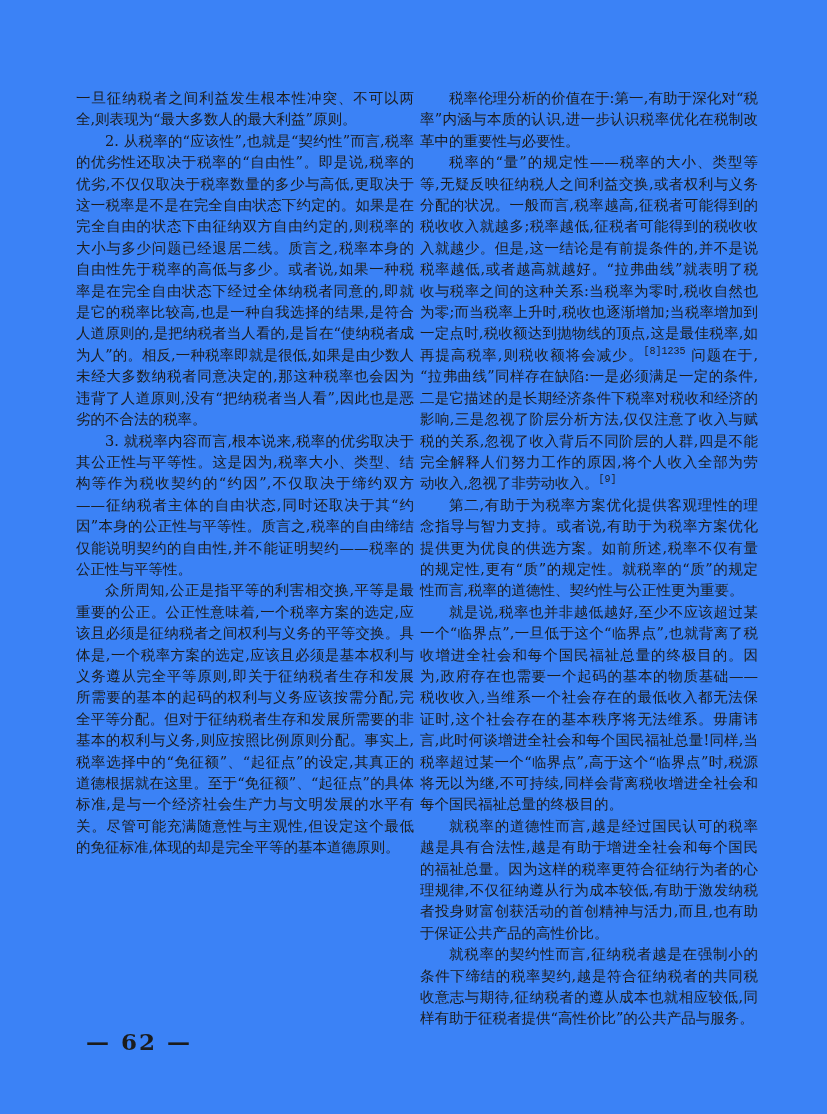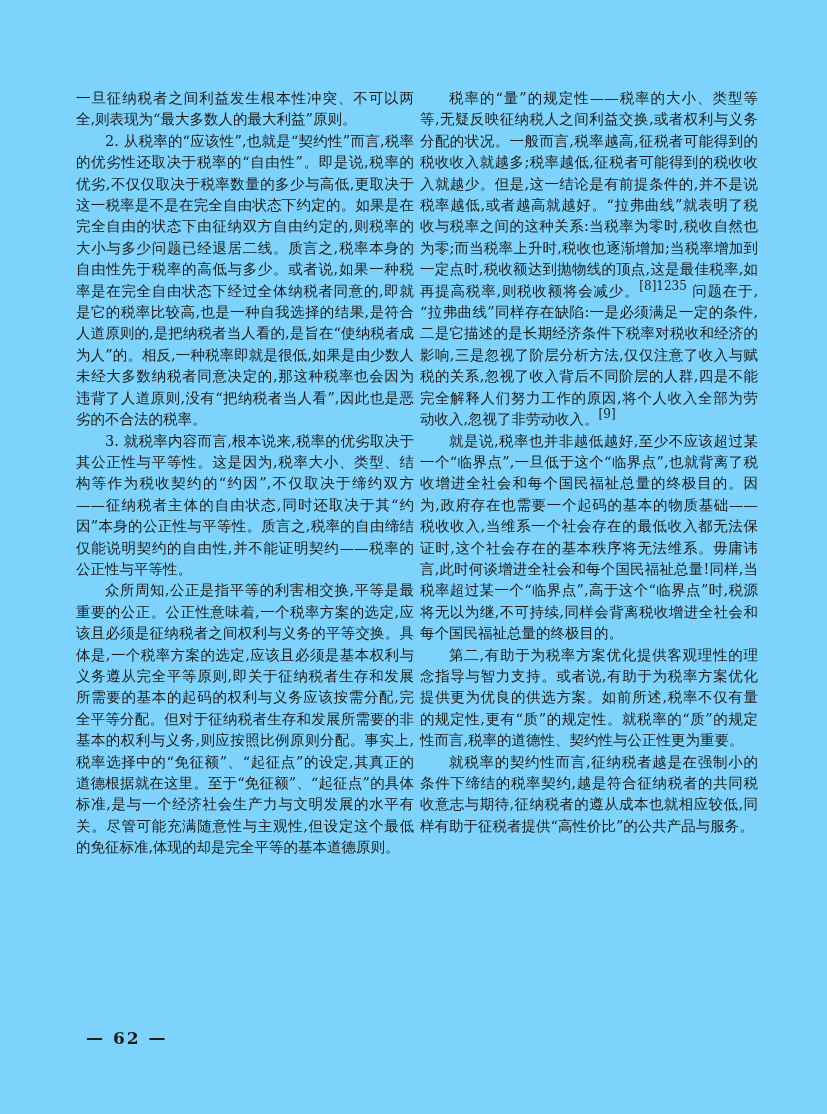--- a/index.html
+++ b/index.html
@@ -4,21 +4,21 @@
 <style>
   html, body {
     margin: 0;
     padding: 0;
     background: #ffffff;
   }
   .page {
     position: relative;
     width: 827px;
     height: 1114px;
-    background: #7dd3fc;
+    background: #3b82f6;
     overflow: hidden;
     font-family: "DejaVu Serif", "Liberation Serif", serif;
     color: #1c1c1c;
   }
   .col {
     position: absolute;
     top: 88px;
     width: 338px;
     font-size: 14.5px;
     line-height: 21.4px;
@@ -27,46 +27,49 @@
   .col-left  { left: 76px;  }
   .col-right { left: 420px; }
   .para {
     margin: 0;
     padding: 0;
     text-align: justify;
     word-break: break-all;
   }
   .para.indent { text-indent: 2em; }
   sup.cite {
-    font-size: 12px;
+    font-size: 10px;
     line-height: 0;
     vertical-align: super;
+    font-family: Liberation Mono, monospace;
   }
   .footer-pagenum {
     position: absolute;
     left: 86px;
     top: 1028px;
-    font-size: 17px;
+    font-size: 23px;
     font-weight: bold;
     letter-spacing: 2px;
     font-family: "DejaVu Serif", "Liberation Serif", serif;
   }
 </style>
 </head>
 <body>
 
 <div class="page">
   <div class="col col-left">
       <p class="para body"><span>一旦征纳税者之间利益发生根本性冲突、不可以两全,则表现为“最大多数人的最大利益”原则。</span></p>
       <p class="para body indent"><span>2. 从税率的“应该性”,也就是“契约性”而言,税率的优劣性还取决于税率的“自由性”。即是说,税率的优劣,不仅仅取决于税率数量的多少与高低,更取决于这一税率是不是在完全自由状态下约定的。如果是在完全自由的状态下由征纳双方自由约定的,则税率的大小与多少问题已经退居二线。质言之,税率本身的自由性先于税率的高低与多少。或者说,如果一种税率是在完全自由状态下经过全体纳税者同意的,即就是它的税率比较高,也是一种自我选择的结果,是符合人道原则的,是把纳税者当人看的,是旨在“使纳税者成为人”的。相反,一种税率即就是很低,如果是由少数人未经大多数纳税者同意决定的,那这种税率也会因为违背了人道原则,没有“把纳税者当人看”,因此也是恶劣的不合法的税率。</span></p>
       <p class="para body indent"><span>3. 就税率内容而言,根本说来,税率的优劣取决于其公正性与平等性。这是因为,税率大小、类型、结构等作为税收契约的“约因”,不仅取决于缔约双方——征纳税者主体的自由状态,同时还取决于其“约因”本身的公正性与平等性。质言之,税率的自由缔结仅能说明契约的自由性,并不能证明契约——税率的公正性与平等性。</span></p>
       <p class="para body indent"><span>众所周知,公正是指平等的利害相交换,平等是最重要的公正。公正性意味着,一个税率方案的选定,应该且必须是征纳税者之间权利与义务的平等交换。具体是,一个税率方案的选定,应该且必须是基本权利与义务遵从完全平等原则,即关于征纳税者生存和发展所需要的基本的起码的权利与义务应该按需分配,完全平等分配。但对于征纳税者生存和发展所需要的非基本的权利与义务,则应按照比例原则分配。事实上,税率选择中的“免征额”、“起征点”的设定,其真正的道德根据就在这里。至于“免征额”、“起征点”的具体标准,是与一个经济社会生产力与文明发展的水平有关。尽管可能充满随意性与主观性,但设定这个最低的免征标准,体现的却是完全平等的基本道德原则。</span></p>
     </div>
   <div class="col col-right">
+      <p class="para body indent"><span>税率伦理分析的价值在于:第一,有助于深化对“税率”内涵与本质的认识,进一步认识税率优化在税制改革中的重要性与必要性。</span></p>
       <p class="para body indent"><span>税率的“量”的规定性——税率的大小、类型等等,无疑反映征纳税人之间利益交换,或者权利与义务分配的状况。一般而言,税率越高,征税者可能得到的税收收入就越多;税率越低,征税者可能得到的税收收入就越少。但是,这一结论是有前提条件的,并不是说税率越低,或者越高就越好。“拉弗曲线”就表明了税收与税率之间的这种关系:当税率为零时,税收自然也为零;而当税率上升时,税收也逐渐增加;当税率增加到一定点时,税收额达到抛物线的顶点,这是最佳税率,如再提高税率,则税收额将会减少。</span><sup class="cite">[8]1235</sup><span> 问题在于,“拉弗曲线”同样存在缺陷:一是必须满足一定的条件,二是它描述的是长期经济条件下税率对税收和经济的影响,三是忽视了阶层分析方法,仅仅注意了收入与赋税的关系,忽视了收入背后不同阶层的人群,四是不能完全解释人们努力工作的原因,将个人收入全部为劳动收入,忽视了非劳动收入。</span><sup class="cite">[9]</sup></p>
+      <p class="para body indent"><span>第二,有助于为税率方案优化提供客观理性的理念指导与智力支持。或者说,有助于为税率方案优化提供更为优良的供选方案。如前所述,税率不仅有量的规定性,更有“质”的规定性。就税率的“质”的规定性而言,税率的道德性、契约性与公正性更为重要。</span></p>
       <p class="para body indent"><span>就是说,税率也并非越低越好,至少不应该超过某一个“临界点”,一旦低于这个“临界点”,也就背离了税收增进全社会和每个国民福祉总量的终极目的。因为,政府存在也需要一个起码的基本的物质基础——税收收入,当维系一个社会存在的最低收入都无法保证时,这个社会存在的基本秩序将无法维系。毋庸讳言,此时何谈增进全社会和每个国民福祉总量!同样,当税率超过某一个“临界点”,高于这个“临界点”时,税源将无以为继,不可持续,同样会背离税收增进全社会和每个国民福祉总量的终极目的。</span></p>
-      <p class="para body indent"><span>第二,有助于为税率方案优化提供客观理性的理念指导与智力支持。或者说,有助于为税率方案优化提供更为优良的供选方案。如前所述,税率不仅有量的规定性,更有“质”的规定性。就税率的“质”的规定性而言,税率的道德性、契约性与公正性更为重要。</span></p>
+      <p class="para body indent"><span>就税率的道德性而言,越是经过国民认可的税率越是具有合法性,越是有助于增进全社会和每个国民的福祉总量。因为这样的税率更符合征纳行为者的心理规律,不仅征纳遵从行为成本较低,有助于激发纳税者投身财富创获活动的首创精神与活力,而且,也有助于保证公共产品的高性价比。</span></p>
       <p class="para body indent"><span>就税率的契约性而言,征纳税者越是在强制小的条件下缔结的税率契约,越是符合征纳税者的共同税收意志与期待,征纳税者的遵从成本也就相应较低,同样有助于征税者提供“高性价比”的公共产品与服务。</span></p>
     </div>
   <div class="footer-pagenum">
     <span>— 62 —</span>
   </div>
 </div>
 
 </body></html>

